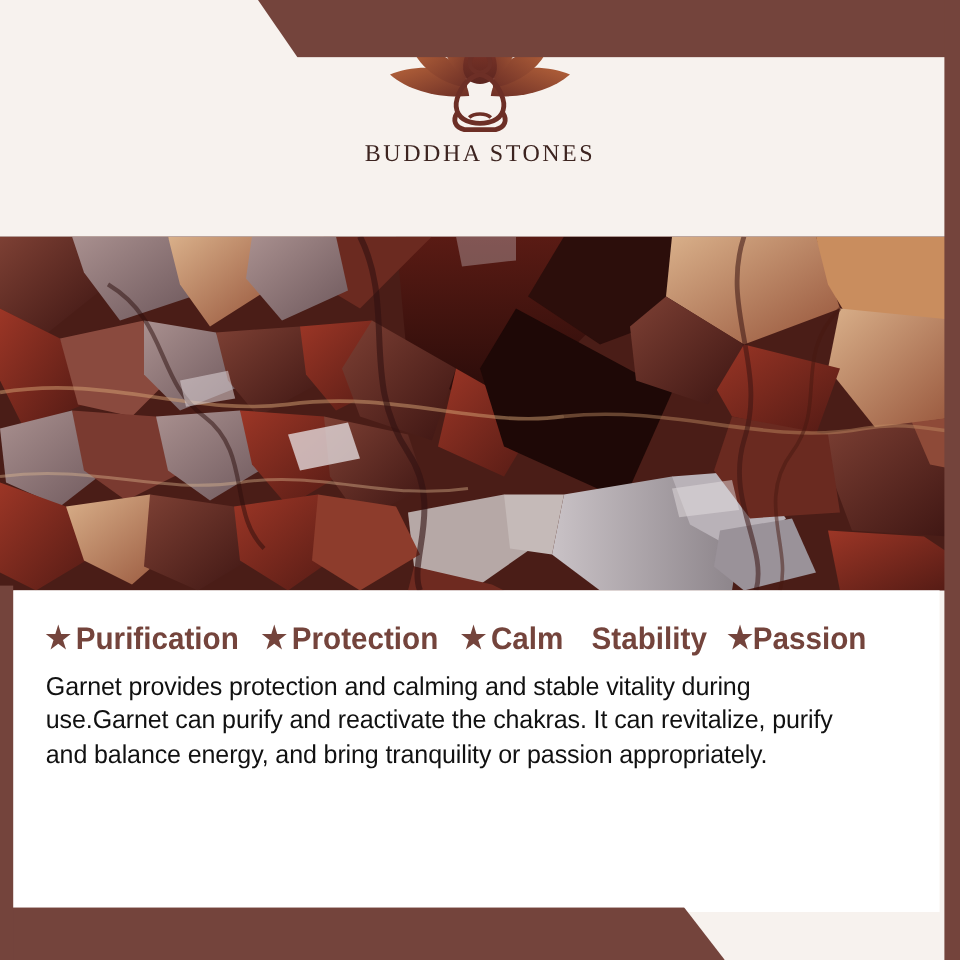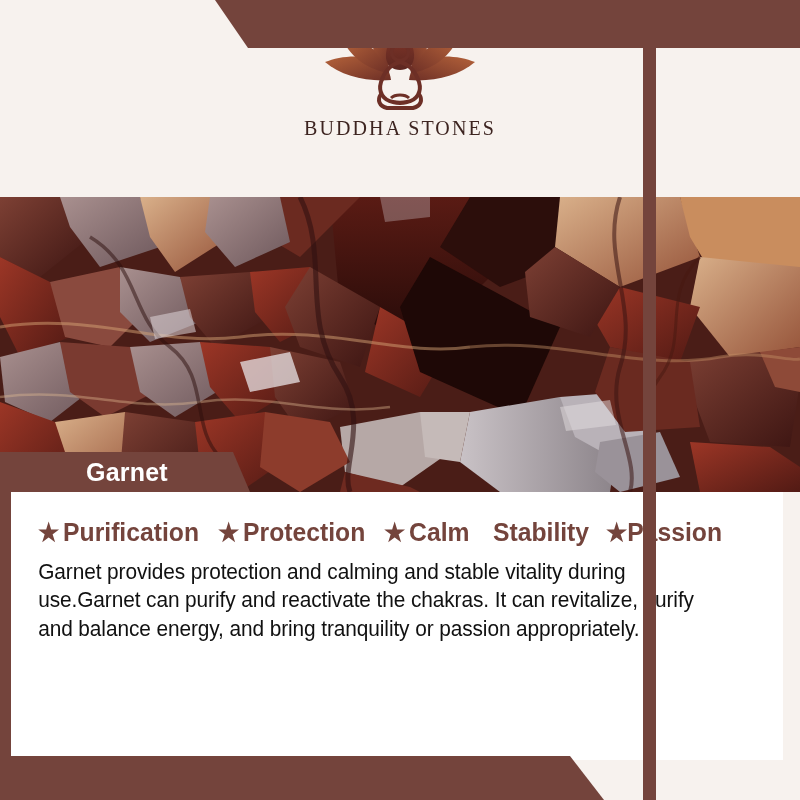--- a/index.html
+++ b/index.html
@@ -4,21 +4,21 @@
 <style>
   * { margin:0; padding:0; box-sizing:border-box; }
   html, body {
     width:800px; height:800px;
     font-family:"Liberation Sans", sans-serif;
     background:#f7f2ee;
     overflow:hidden;
   }
   #page {
     position:relative;
-    width:656px; height:800px;
+    width:800px; height:800px;
     background:#f7f2ee;
   }
 
   
   .frame-top {
     position:absolute; top:0; left:0; width:800px; height:48px;
     background:#74443c;
     clip-path: polygon(215px 0, 800px 0, 800px 48px, 248px 48px);
     z-index:6;
   }
@@ -285,23 +285,20 @@
       <path d="M0,200 C80,190 130,215 200,205 C270,195 320,220 390,210" stroke="#e0bb93" stroke-width="2.5" fill="none" opacity="0.4"></path>
       <path d="M90,40 C140,70 130,120 170,150 C210,180 190,230 220,260" stroke="#2b0e0c" stroke-width="3.5" fill="none" opacity="0.5"></path>
       <path d="M700,60 C660,100 690,140 660,180 C630,220 660,260 650,295" stroke="#45170f" stroke-width="3" fill="none" opacity="0.5"></path>
 
       <polygon points="240,165 290,155 300,185 250,195" fill="#e8e3e6" opacity="0.75"></polygon>
       <polygon points="150,120 190,112 196,135 155,142" fill="#ded6d8" opacity="0.55"></polygon>
       <polygon points="560,210 610,203 616,228 566,234" fill="#e4dde0" opacity="0.5"></polygon>
       <polygon points="380,0 430,0 430,20 385,25" fill="#cfc7ca" opacity="0.35"></polygon>
     </svg>
 
-    <div class="stone-label">
-      <span class="stone-label-text">Garnet</span>
-    </div>
   </div>
 
   <div class="card">
     <div class="features">
 
       <div class="feature">
         <span class="star">★</span>
         <span>Purification</span>
       </div>
 

